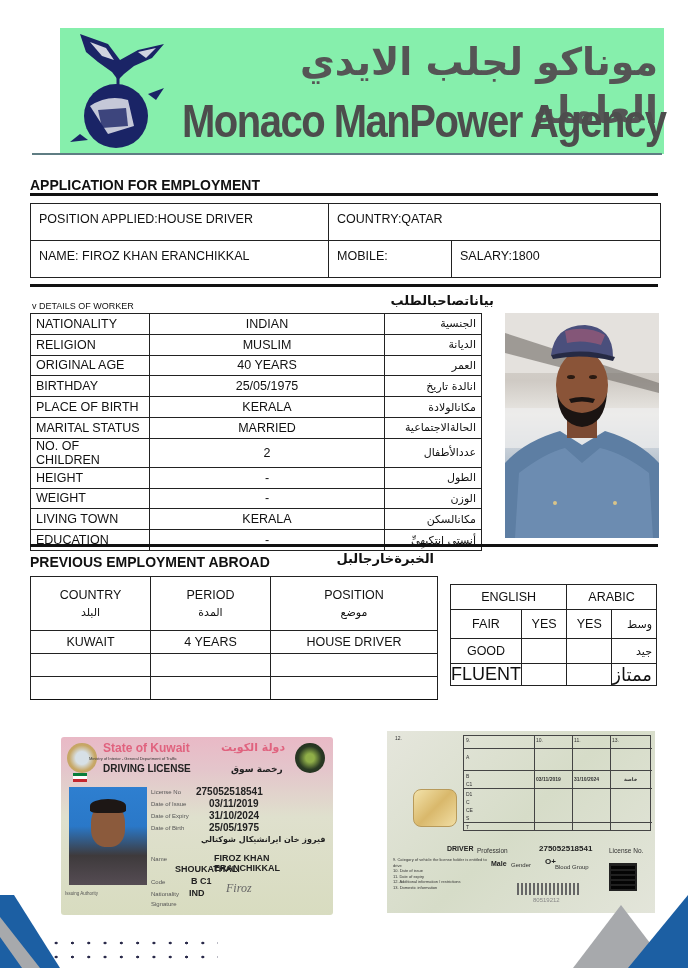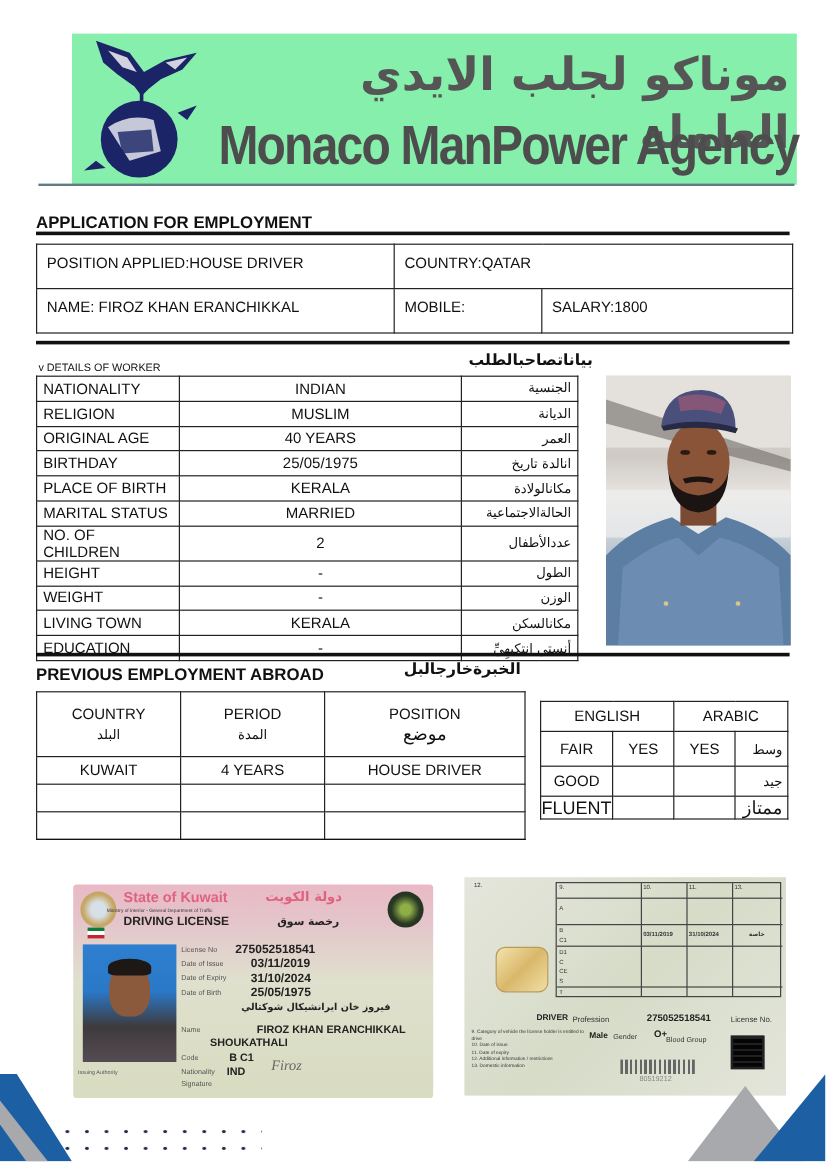--- a/index.html
+++ b/index.html
@@ -38,25 +38,25 @@
 
   
   .prev-table { left: 30px; top: 576px; width: 408px; }
   .prev-table td { text-align: center; font-size: 12.5px; }
   .prev-table td.h { height: 54px; line-height: 17px; }
   .prev-table td.d { height: 23px; }
 
   .lang-table { left: 450px; top: 584px; width: 207px; }
   .lang-table td { text-align: center; font-size: 12.5px; height: 25px; }
   .lang-table tr.sub td { height: 29px; }
-  .lang-table tr.small td { height: 18px; font-size: 15px; margin-top: 40px; }
+  .lang-table tr.small td { height: 18px; font-size: 18px; margin-top: 40px; }
   .lang-table td.arc { font-family: "DejaVu Sans", sans-serif; font-size: 11px; text-align: right; padding-right: 4px; direction: rtl; }
 
   
-  .card-front { position: absolute; left: 61px; top: 737px; width: 300px; height: 178px; overflow: hidden;
+  .card-front { position: absolute; left: 61px; top: 737px; width: 272px; height: 178px; overflow: hidden;
     background: linear-gradient(180deg, #e9b9c6 0%, #e4c5cb 18%, #dfe0cd 45%, #d8dcc0 100%); border-radius: 3px; }
   .card-back { position: absolute; left: 387px; top: 731px; width: 268px; height: 182px; overflow: hidden;
     background: linear-gradient(135deg, #e5e6dc 0%, #d6dcc8 50%, #e3e5da 100%); }
   .cf-emblem { position: absolute; left: 6px; top: 6px; width: 30px; height: 30px; border-radius: 50%;
     background: radial-gradient(circle, #d7e0e6 30%, #c8a867 60%, #b99b5c 100%); }
   .cf-flag { position: absolute; left: 12px; top: 36px; width: 14px; height: 9px;
     background: linear-gradient(180deg,#0a7d3b 33%,#fff 33%,#fff 66%,#c4262e 66%); }
   .cf-seal { position: absolute; right: 8px; top: 6px; width: 30px; height: 30px; border-radius: 50%;
     background: radial-gradient(circle, #8fae48 20%, #2a3a24 55%, #1a2518 100%); }
   .cf-state { position: absolute; left: 42px; top: 4px; font-size: 12px; font-weight: bold; color: #e0627e; }
@@ -231,21 +231,21 @@
     <td class="h" style="width:120px;">
       <div>COUNTRY</div>
       <div class="ar" style="font-size:11px;">البلد</div>
     </td>
     <td class="h" style="width:120px;">
       <div>PERIOD</div>
       <div class="ar" style="font-size:11px;">المدة</div>
     </td>
     <td class="h">
       <div>POSITION</div>
-      <div class="ar" style="font-size:15px;text-align:center;">موضع</div>
+      <div class="ar" style="font-size:11px;text-align:center;">موضع</div>
     </td>
   </tr>
   <tr>
     <td class="d">KUWAIT</td>
     <td class="d">4 YEARS</td>
     <td class="d">HOUSE DRIVER</td>
   </tr>
   <tr>
     <td class="d"></td>
     <td class="d"></td>

